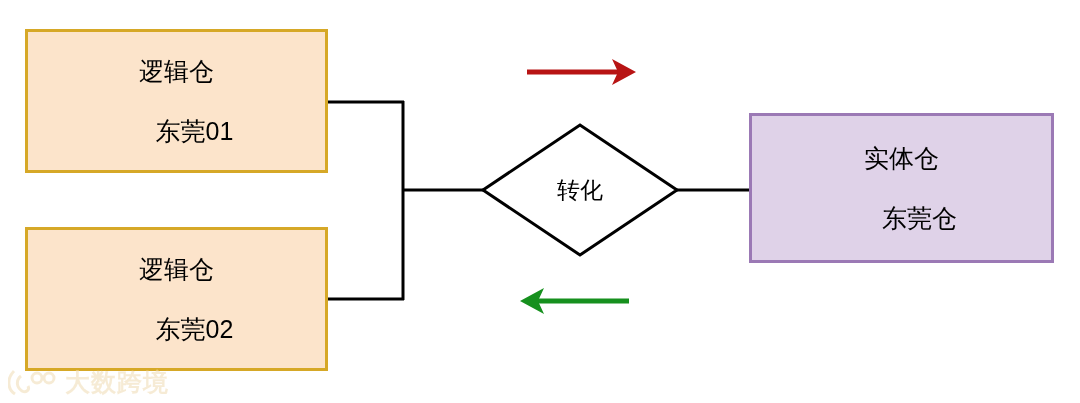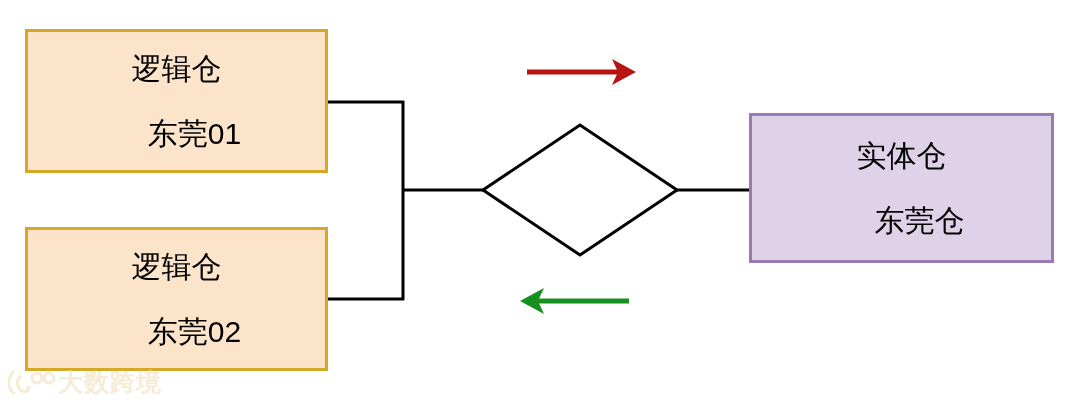--- a/index.html
+++ b/index.html
@@ -21,21 +21,21 @@
   
   .entity-box {
     position: absolute;
     box-sizing: border-box;
     display: flex;
     flex-direction: column;
     align-items: center;
     justify-content: center;
     text-align: center;
     color: #000000;
-    font-size: 30px;
+    font-size: 25px;
     line-height: 1.05;
   }
   .entity-box .line-top {
     margin-bottom: 34px;
   }
   .entity-box .line-bottom {
     margin-bottom: 0;
     margin-left: 36px;
   }
   .box-logical-1 {
@@ -85,20 +85,21 @@
     color: #000000;
   }
   
   #watermark {
     position: absolute;
     left: 8px;
     top: 364px;
     height: 36px;
     display: flex;
     align-items: center;
+    gap: 7px;
     opacity: 0.55;
   }
   #watermark .wm-text {
     font-size: 25px;
     color: #f0dcb4;
     letter-spacing: 1px;
     font-weight: bold;
   }
 </style>
 </head>
@@ -138,20 +139,21 @@
   <div class="entity-box box-logical-2">
     <span class="line-top">逻辑仓</span>
     <span class="line-bottom">东莞02</span>
   </div>
 
   <div class="entity-box box-physical">
     <span class="line-top">实体仓</span>
     <span class="line-bottom">东莞仓</span>
   </div>
 
+  <div id="diamond-label">转化</div>
 
   <div id="watermark">
     <svg width="50" height="30" viewBox="0 0 50 30">
       <path d="M6 4 C-1 11, -1 22, 7 27" fill="none" stroke="#f0dcb4" stroke-width="3"></path>
       <path d="M13 9 C8 13, 8 20, 14 24 C18 26, 22 23, 20 19" fill="none" stroke="#f0dcb4" stroke-width="3"></path>
       <circle cx="29" cy="11" r="5" fill="none" stroke="#f0dcb4" stroke-width="3"></circle>
       <circle cx="41" cy="11" r="5" fill="none" stroke="#f0dcb4" stroke-width="3"></circle>
     </svg>
     <span class="wm-text">大数跨境</span>
   </div>

